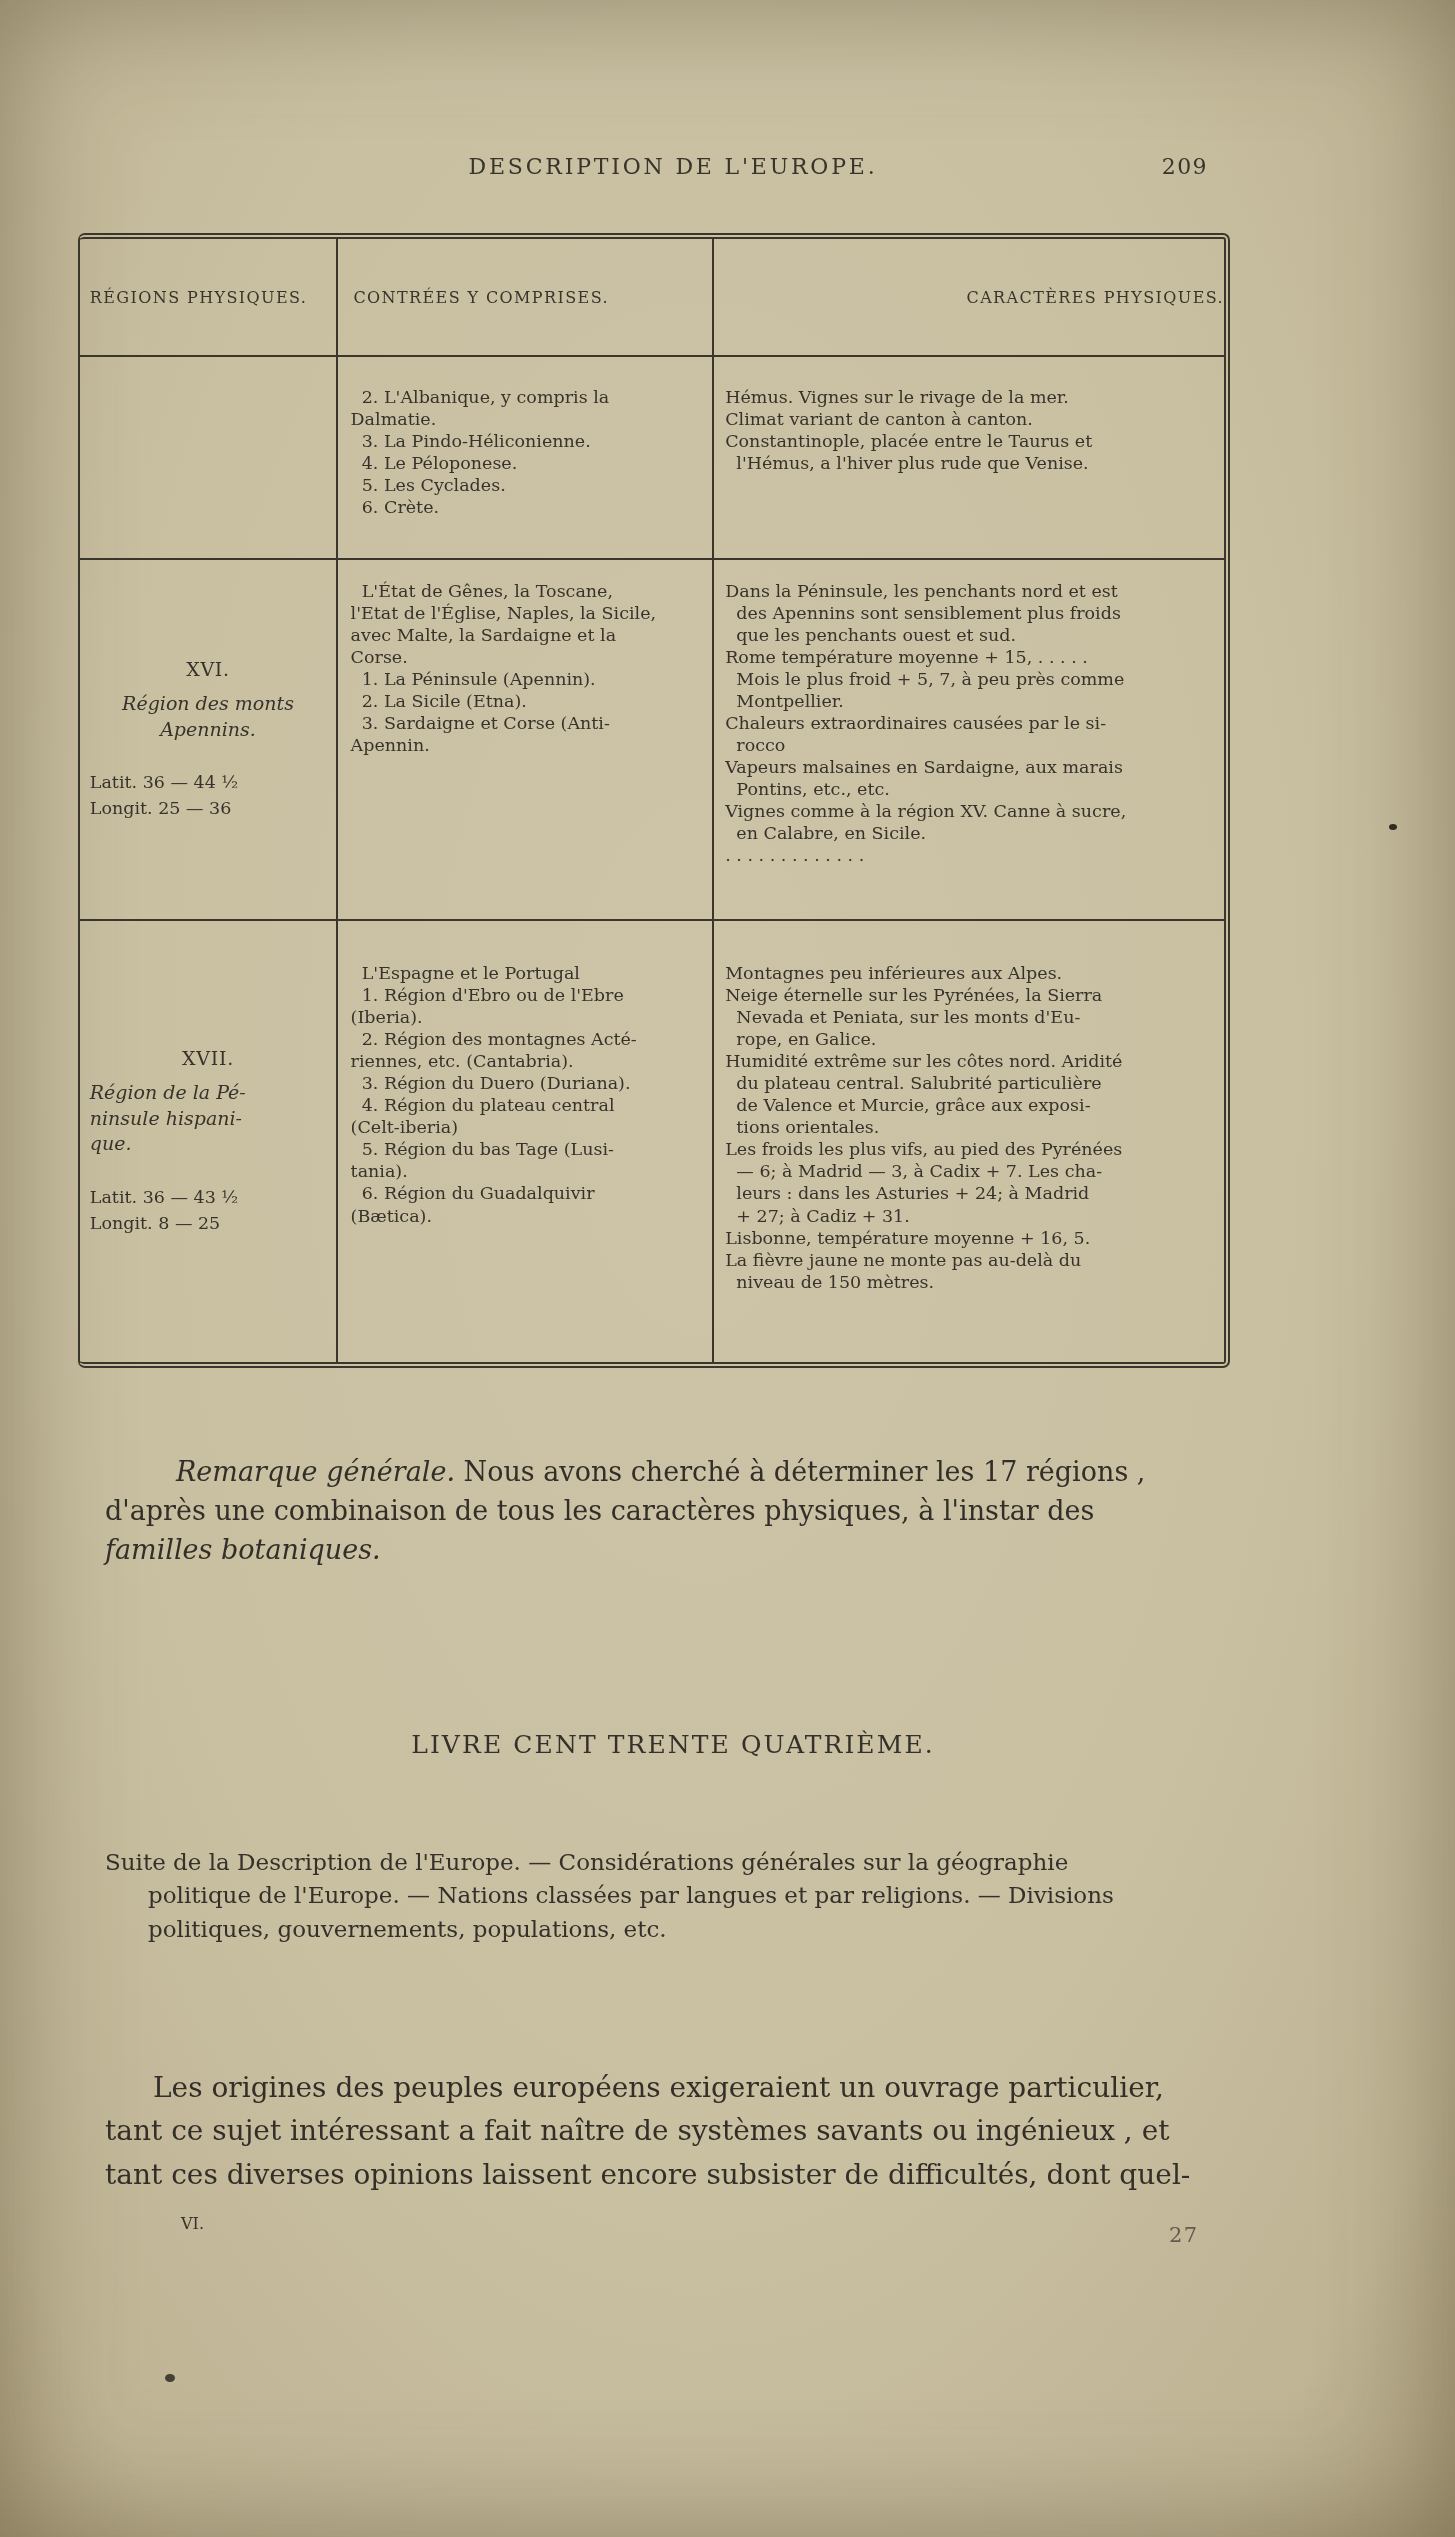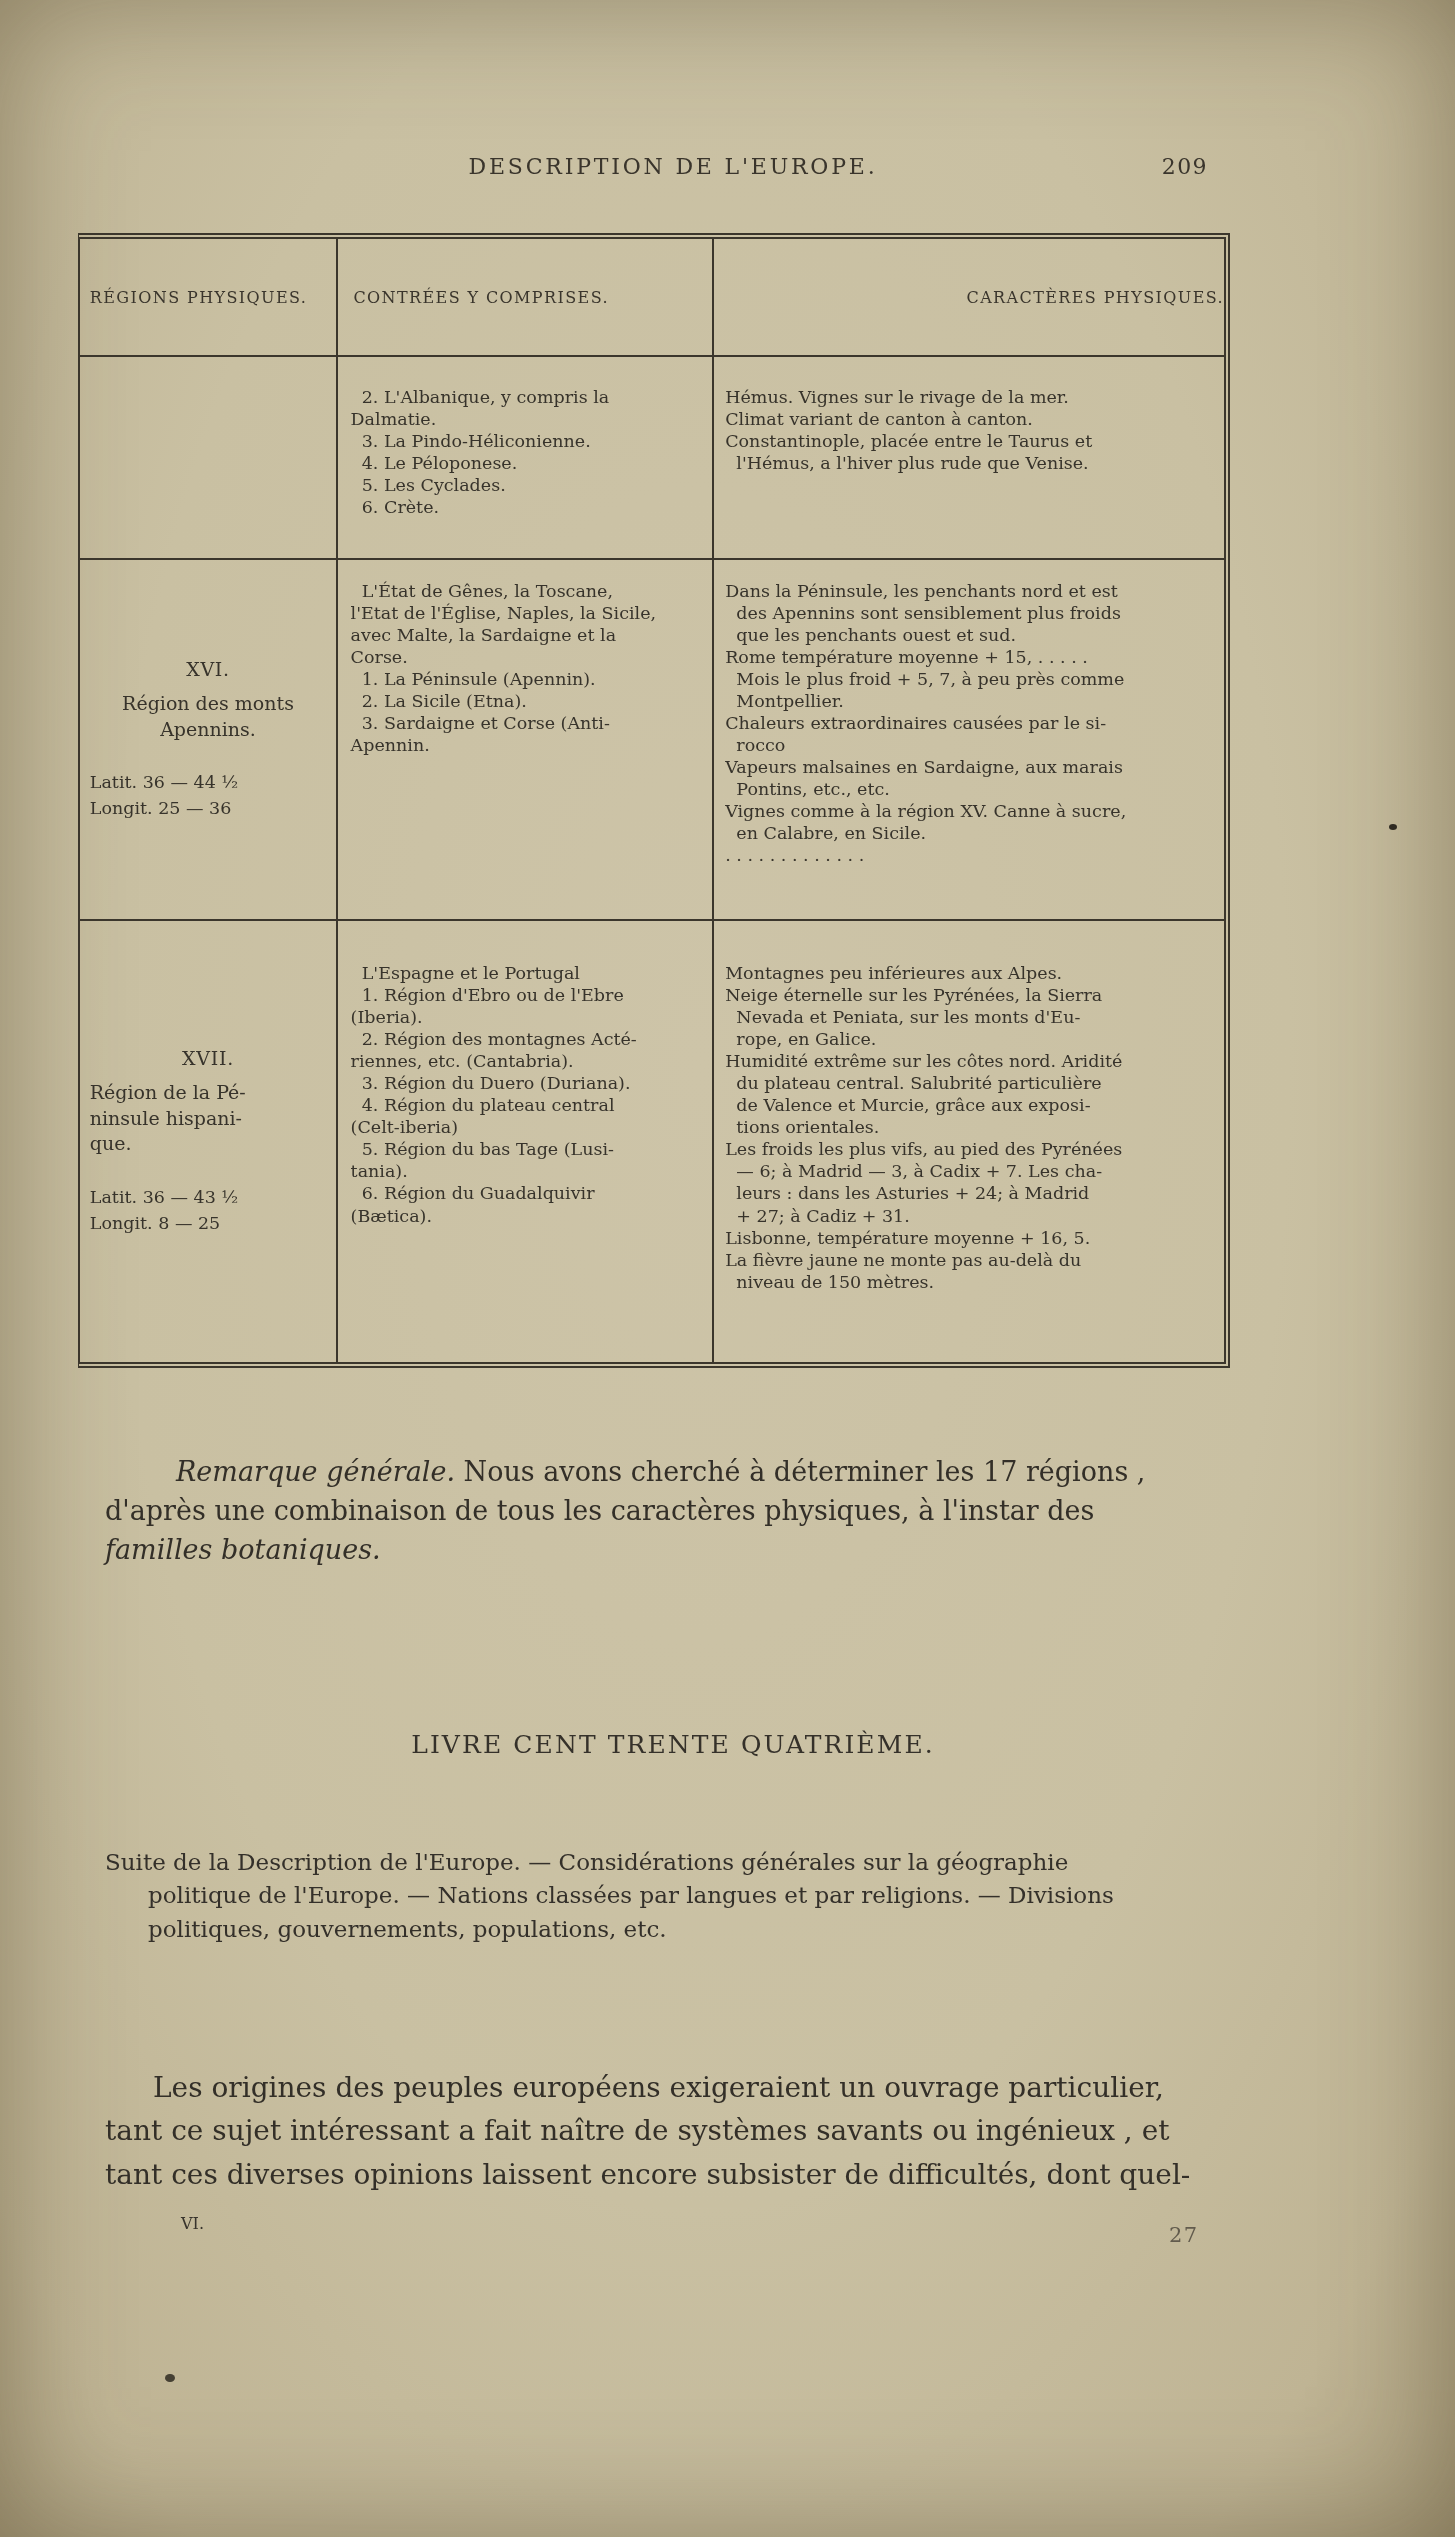--- a/index.html
+++ b/index.html
@@ -41,20 +41,21 @@
     left: 78px; top: 233px;
     width: 1152px; height: 1135px;
     display: grid;
     grid-template-columns: 258px 376px 1fr;
     grid-template-rows: 118px 203px 361px 1fr;
     border-top: 6.3px double #3b362c;
     border-bottom: 6.3px double #3b362c;
     border-left: 2.1px solid #3b362c;
     border-right: 6.3px double #3b362c;
     color: #37332b;
+    border-radius: 7px;
   }
   .cell { overflow: hidden; }
   .c1, .c2 { border-right: 2.1px solid #3b362c; }
   .rh .cell, .cell.rh { border-bottom: 2.1px solid #3b362c; }
   .bb { border-bottom: 2.1px solid #3b362c; }
 
   .hdr {
     display: flex;
     align-items: center;
     font-size: 16px;
@@ -78,20 +79,21 @@
     display: flex;
     flex-direction: column;
     align-items: center;
     justify-content: center;
     text-align: center;
     font-size: 19px;
     gap: 11.2px;
   }
   .region-numeral { letter-spacing: 0.7px; }
   .region-name {
+    font-style: italic;
     white-space: pre-line;
     line-height: 1.35;
   }
   .region-name.left {
     align-self: flex-start;
     text-align: left;
     padding-left: 9.8px;
   }
   .region-coords {
     align-self: flex-start;

